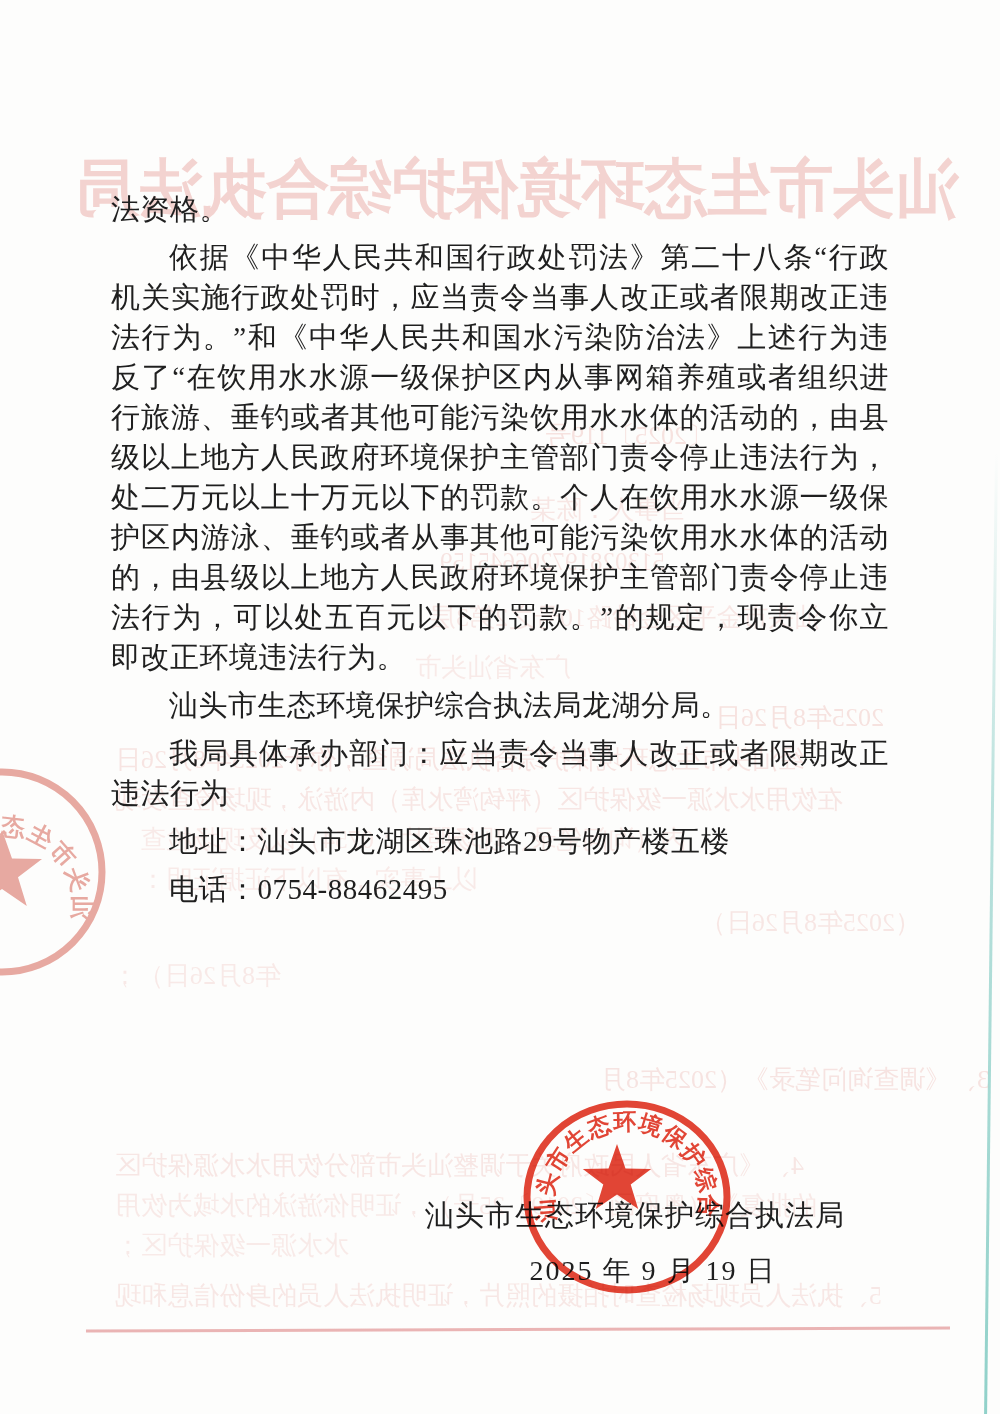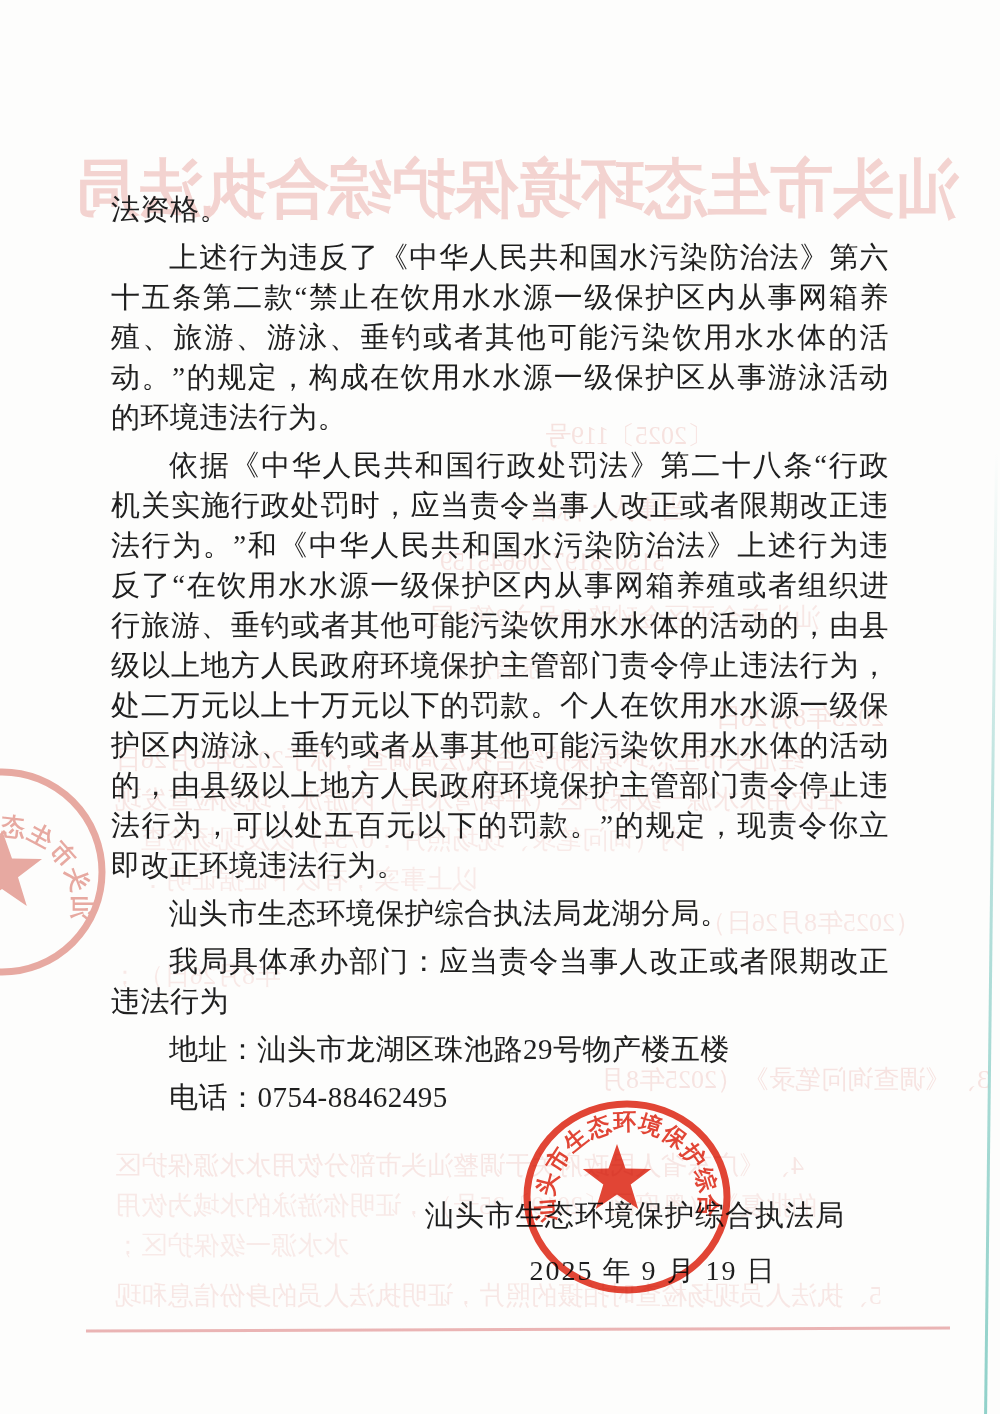--- a/index.html
+++ b/index.html
@@ -90,21 +90,20 @@
   <div class="bleed" style="top:905px;left:700px;font-size:26px;opacity:0.15;">（2025年8月26日）</div>
   <div class="bleed" style="top:958px;left:112px;font-size:26px;opacity:0.13;">年8月26日）；</div>
   <div class="bleed" style="top:1062px;left:600px;font-size:26px;opacity:0.17;">3、《调查询问笔录》（2025年8月</div>
   <div class="bleed" style="top:1148px;left:115px;font-size:26px;opacity:0.15;">4、《广东省人民政府关于调整汕头市部分饮用水水源保护区</div>
   <div class="bleed" style="top:1188px;left:115px;font-size:26px;opacity:0.13;">的批复》（粤府函〔2019〕25号），证明你游泳的水域为饮用</div>
   <div class="bleed" style="top:1228px;left:115px;font-size:26px;opacity:0.12;">水水源一级保护区；</div>
   <div class="bleed" style="top:1278px;left:115px;font-size:26px;opacity:0.14;">5、执法人员现场检查时拍摄的照片，证明执法人员的身份信息和现</div>
 
   <div class="body-text">
     <p>法资格。</p>
-    <p class="indent">上述行为违反了《中华人民共和国水污染防治法》第六十五条第二款“禁止在饮用水水源一级保护区内从事网箱养殖、旅游、游泳、垂钓或者其他可能污染饮用水水体的活动。”的规定，构成在饮用水水源一级保护区从事游泳活动的环境违法行为。</p>
     <p class="indent">依据《中华人民共和国行政处罚法》第二十八条“行政机关实施行政处罚时，应当责令当事人改正或者限期改正违法行为。”和《中华人民共和国水污染防治法》上述行为违反了“在饮用水水源一级保护区内从事网箱养殖或者组织进行旅游、垂钓或者其他可能污染饮用水水体的活动的，由县级以上地方人民政府环境保护主管部门责令停止违法行为，处二万元以上十万元以下的罚款。个人在饮用水水源一级保护区内游泳、垂钓或者从事其他可能污染饮用水水体的活动的，由县级以上地方人民政府环境保护主管部门责令停止违法行为，可以处五百元以下的罚款。”的规定，现责令你立即改正环境违法行为。</p>
     <p class="indent">汕头市生态环境保护综合执法局龙湖分局。</p>
     <p class="indent">我局具体承办部门：应当责令当事人改正或者限期改正违法行为</p>
     <p class="indent">地址：汕头市龙湖区珠池路29号物产楼五楼</p>
     <p class="indent">电话：0754-88462495</p>
   </div>
 
   <div class="signature">
     <div class="org">汕头市生态环境保护综合执法局</div>
     <div class="date">2025 年 9 月 19 日</div>

